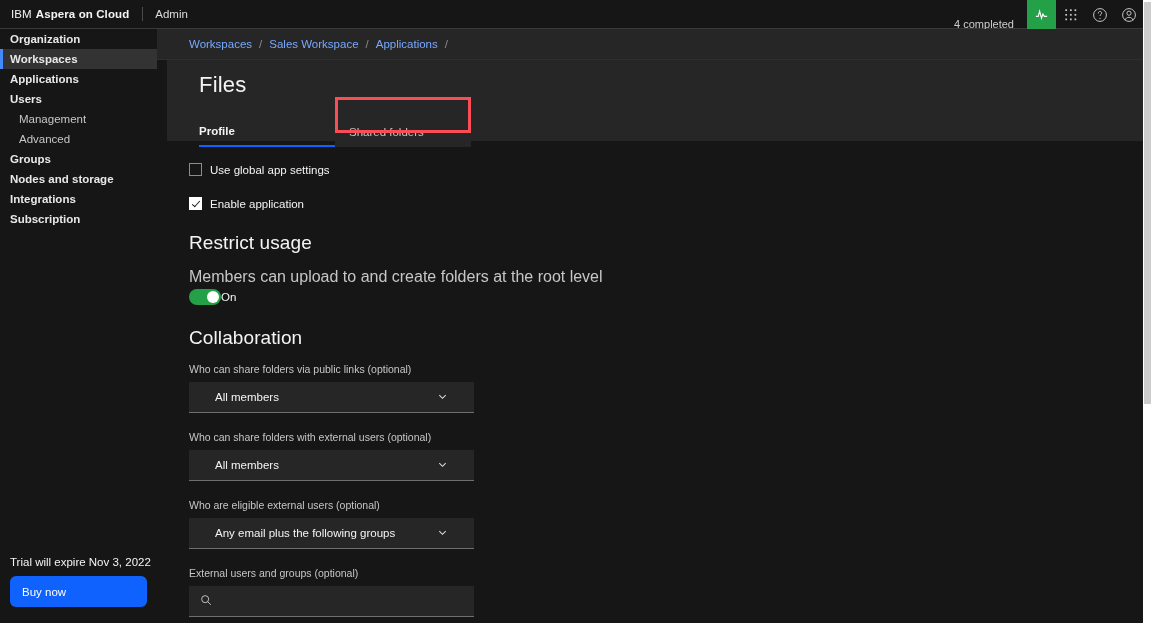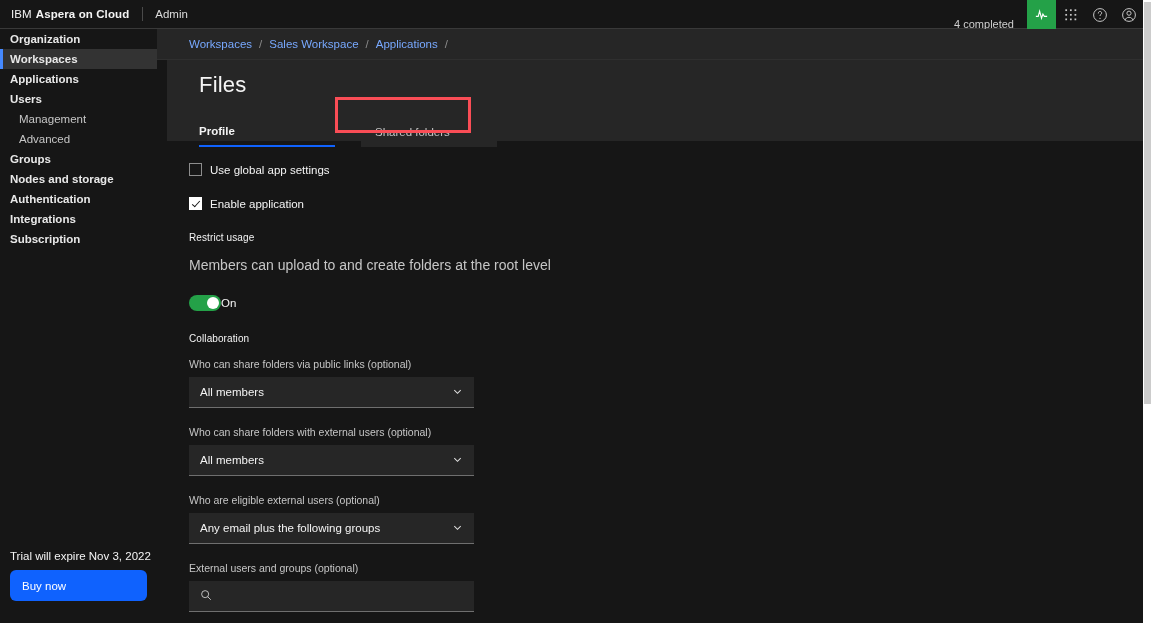--- a/index.html
+++ b/index.html
@@ -120,21 +120,21 @@
     align-items: center;
     padding-left: 19px;
     font-size: 11.5px;
     font-weight: 400;
     color: #c6c6c6;
     cursor: pointer;
   }
 
   .trial-box {
     position: absolute;
-    left: 0; bottom: 10px;
+    left: 0; bottom: 4px;
     width: 157px;
     padding: 0 10px 12px 10px;
     background: #161616;
   }
   .trial-text {
     font-size: 11.5px;
     color: #f4f4f4;
     margin-bottom: 8px;
     white-space: nowrap;
   }
@@ -198,21 +198,20 @@
     line-height: 1;
     letter-spacing: .2px;
   }
 
   .tabs {
     position: relative;
     margin-top: 20px;
     display: flex;
     align-items: flex-end;
     height: 31px;
-    gap: 26px;
   }
   .tab {
     height: 30px;
     display: flex;
     align-items: center;
     padding: 0 14px 0 0;
     font-size: 11.5px;
     color: #c6c6c6;
     cursor: pointer;
     white-space: nowrap;
@@ -274,30 +273,30 @@
     border: solid #161616;
     border-width: 0 1.6px 1.6px 0;
     transform: rotate(42deg);
   }
   .check-label {
     font-size: 11.5px;
     color: #f4f4f4;
   }
 
   .section-title {
-    font-size: 10px;
+    font-size: 19px;
     font-weight: 400;
     color: #f4f4f4;
     margin: 22px 16px 14px 0;
     letter-spacing: .1px;
   }
   .helper {
-    font-size: 14px;
+    font-size: 16px;
     color: #c6c6c6;
-    margin-bottom: 22px;
+    margin-bottom: 3px;
   }
 
   .toggle-row {
     display: flex;
     align-items: center;
     margin-bottom: 8px;
   }
   .toggle {
     width: 32px;
     height: 16px;
@@ -326,21 +325,21 @@
     color: #c6c6c6;
     margin-bottom: 7px;
   }
   .select-box {
     width: 285px;
     height: 31px;
     background: #262626;
     border-bottom: 1px solid #6f6f6f;
     display: flex;
     align-items: center;
-    padding: 0 11px;
+    padding: 0 26px;
     cursor: pointer;
   }
   .select-value {
     flex: 1;
     font-size: 11.5px;
     color: #f4f4f4;
     white-space: nowrap;
     overflow: hidden;
     text-overflow: ellipsis;
   }
@@ -480,28 +479,20 @@
 
     <div class="nav-item">
       <span class="nav-label">Nodes and storage</span>
       <span class="chev">
         <svg width="10" height="10" viewBox="0 0 12 12" fill="none" stroke="#e0e0e0" stroke-width="1.1">
             <polyline points="2.5,4.5 6,8 9.5,4.5"></polyline>
           </svg>
       </span>
     </div>
 
-    <div class="nav-item">
-      <span class="nav-label">Authentication</span>
-      <span class="chev">
-        <svg width="10" height="10" viewBox="0 0 12 12" fill="none" stroke="#e0e0e0" stroke-width="1.1">
-            <polyline points="2.5,4.5 6,8 9.5,4.5"></polyline>
-          </svg>
-      </span>
-    </div>
 
     <div class="nav-item">
       <span class="nav-label">Integrations</span>
       <span class="chev">
         <svg width="10" height="10" viewBox="0 0 12 12" fill="none" stroke="#e0e0e0" stroke-width="1.1">
             <polyline points="2.5,4.5 6,8 9.5,4.5"></polyline>
           </svg>
       </span>
     </div>
 

